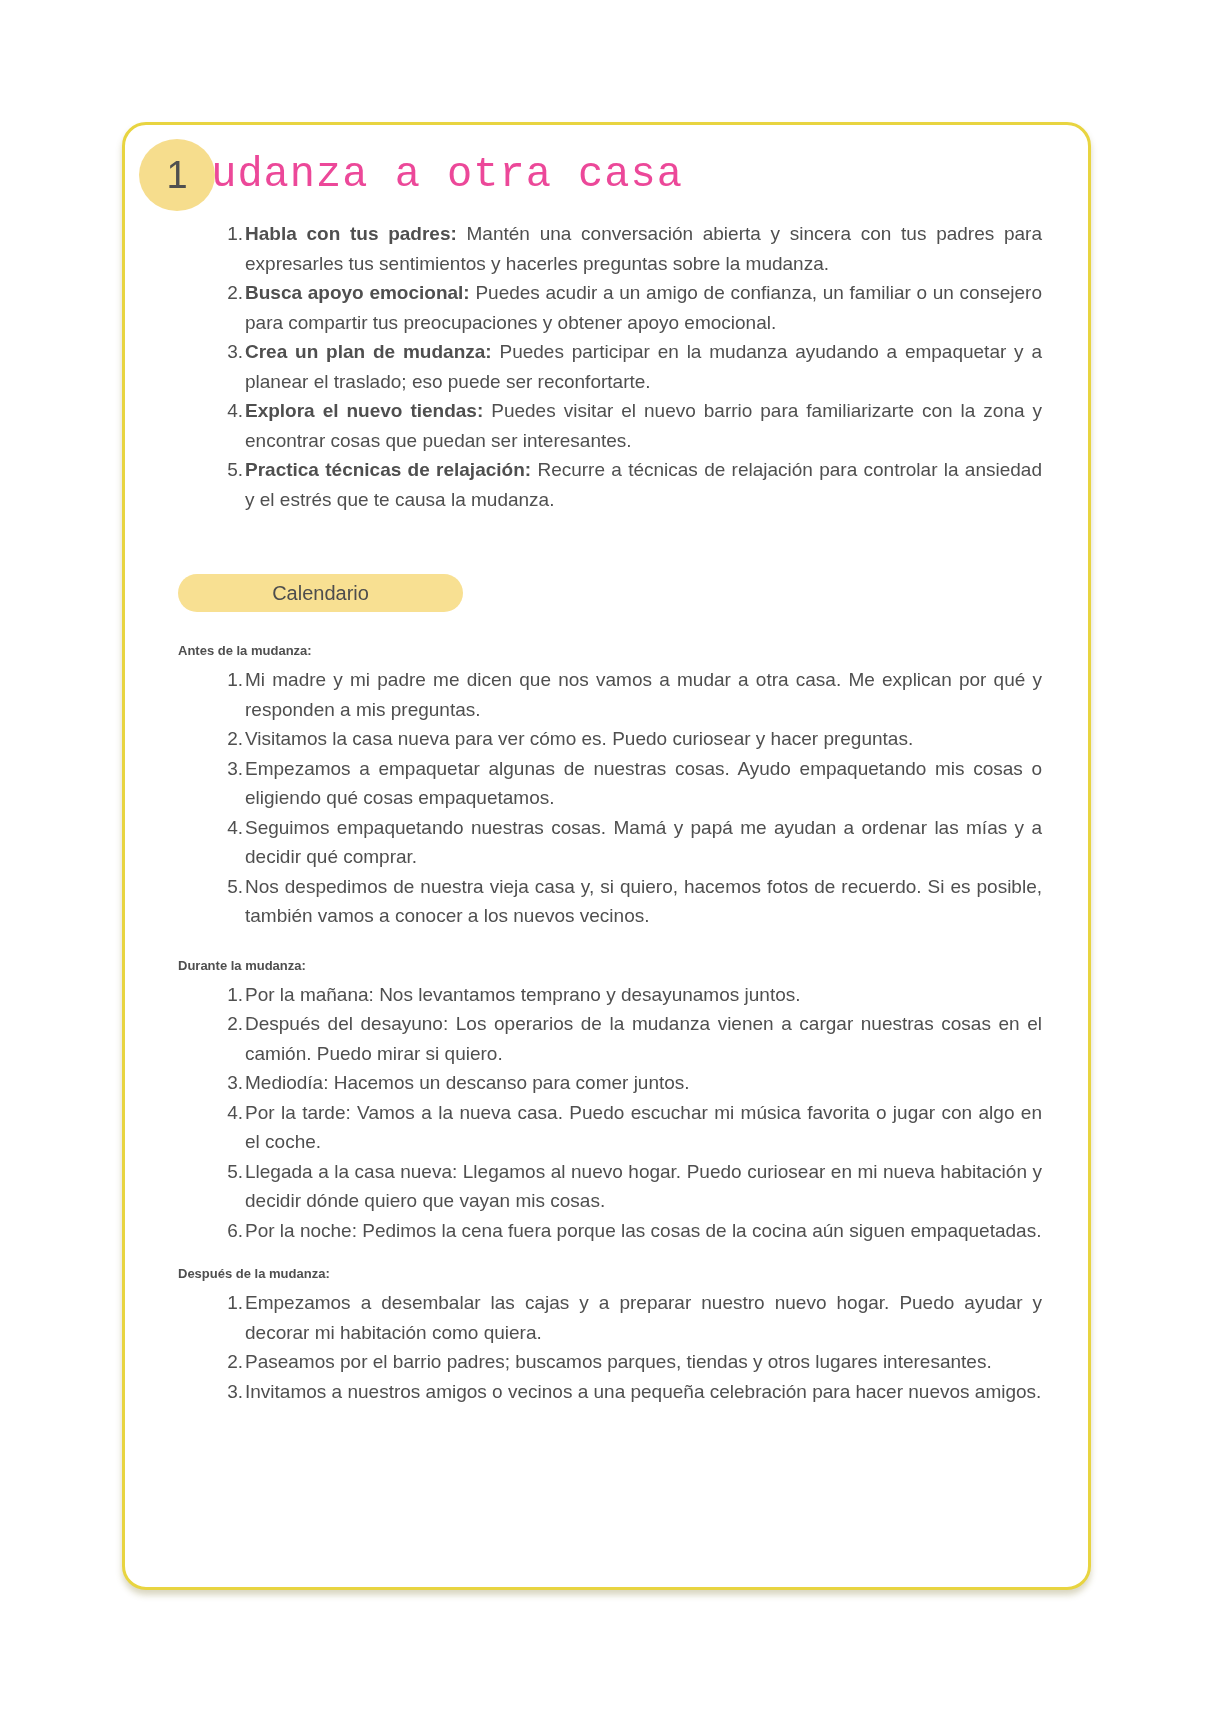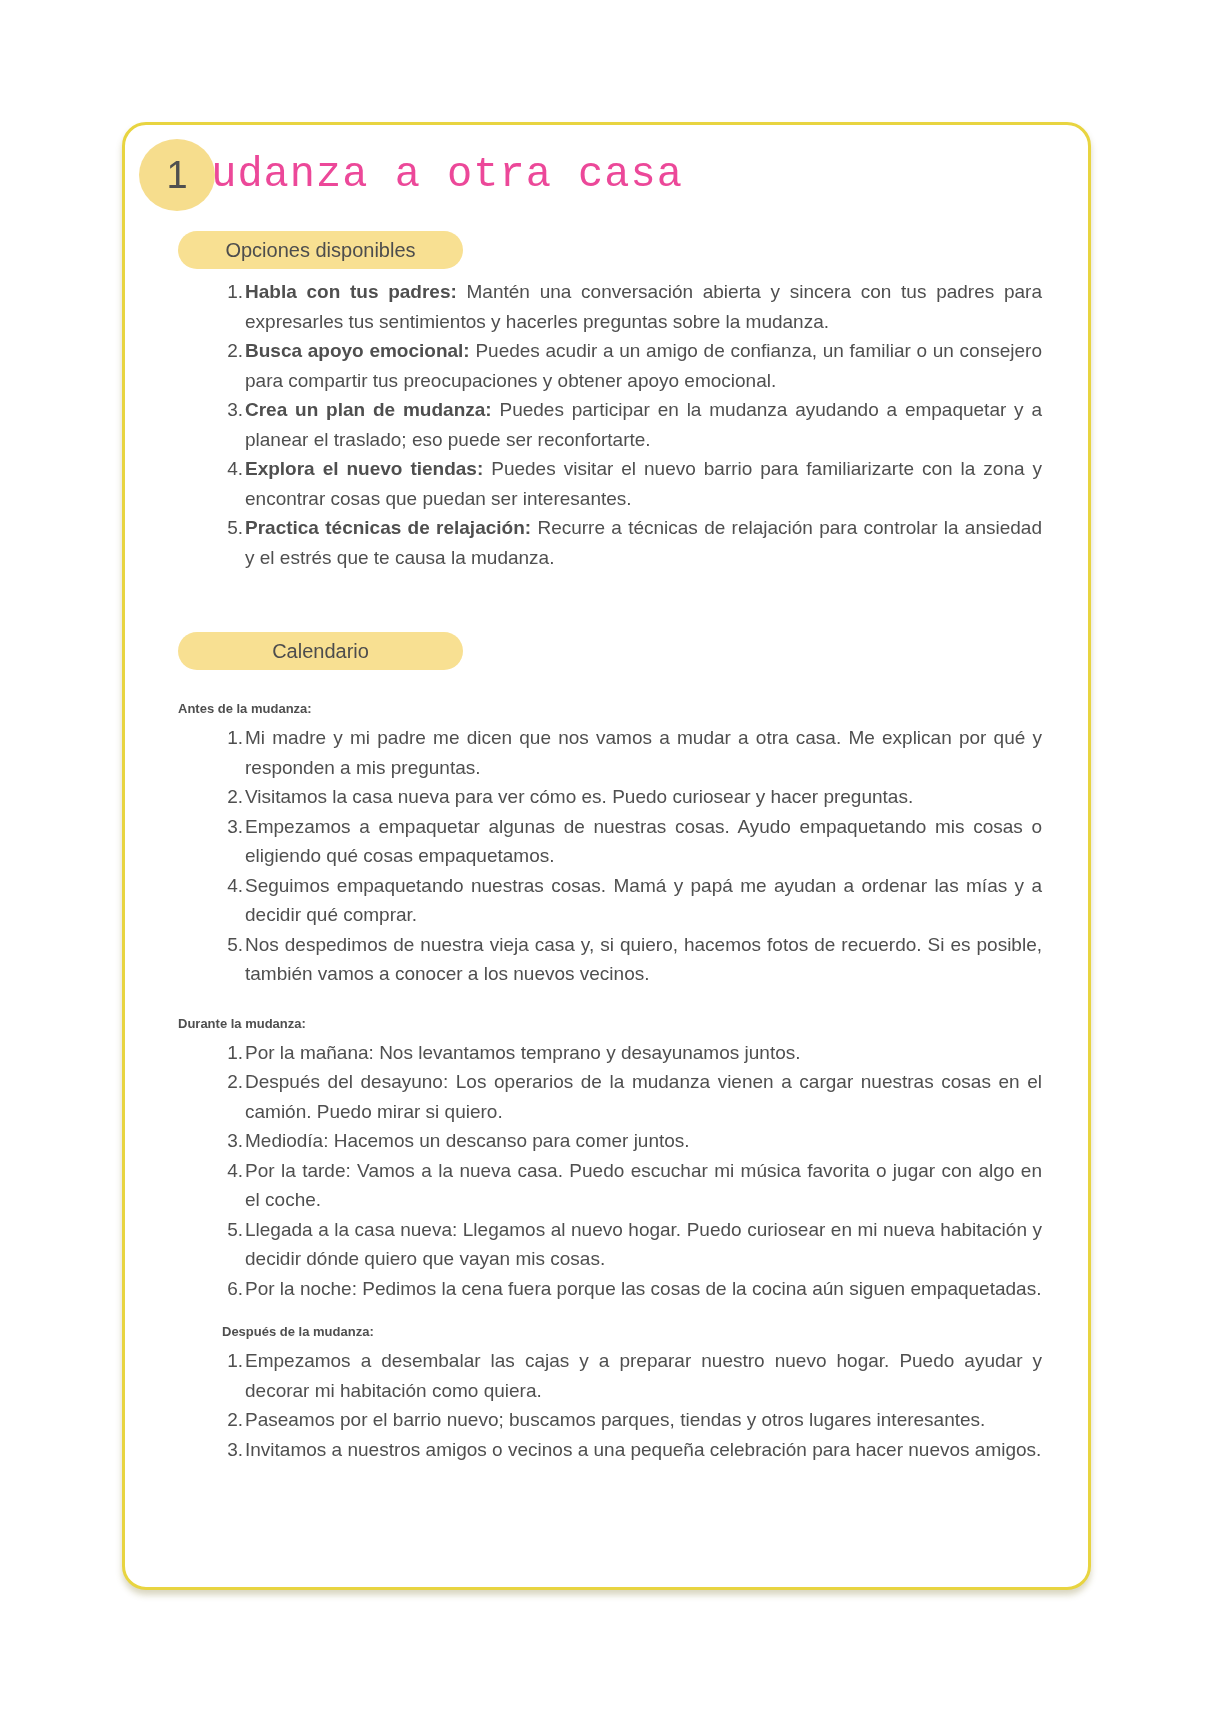--- a/index.html
+++ b/index.html
@@ -80,37 +80,36 @@
   }
   .lead { font-weight:bold; }
   .subhead {
     font-weight:bold;
     font-size:13px;
     line-height:29px;
     margin-top:22px;
   }
   .subhead-first   { margin-top:24px; }
   .subhead-during  { margin-top:20px; }
-  .subhead-after   { margin-top:14px;margin-left:44px; }
+  .subhead-after   { margin-top:14px; }
   ol.cal-list { margin-top:0; }
 </style>
 </head>
 <body>
 
 <div class="card">
 
   <div class="page-number-badge">
     <span>1</span>
   </div>
 
   <div class="page-title">Mudanza a otra casa</div>
 
   <div class="content">
 
-    <div class="pill pill-options">Opciones disponibles</div>
 
     <ol class="doc-list">
       <li><b class="lead">Habla con tus padres:</b> <span>Mantén una conversación abierta y sincera con tus padres para expresarles tus sentimientos y hacerles preguntas sobre la mudanza.</span></li>
       <li><b class="lead">Busca apoyo emocional:</b> <span>Puedes acudir a un amigo de confianza, un familiar o un consejero para compartir tus preocupaciones y obtener apoyo emocional.</span></li>
       <li><b class="lead">Crea un plan de mudanza:</b> <span>Puedes participar en la mudanza ayudando a empaquetar y a planear el traslado; eso puede ser reconfortarte.</span></li>
       <li><b class="lead">Explora el nuevo tiendas:</b> <span>Puedes visitar el nuevo barrio para familiarizarte con la zona y encontrar cosas que puedan ser interesantes.</span></li>
       <li><b class="lead">Practica técnicas de relajación:</b> <span>Recurre a técnicas de relajación para controlar la ansiedad y el estrés que te causa la mudanza.</span></li>
     </ol>
 
     <div class="pill pill-calendar">Calendario</div>
@@ -130,18 +129,18 @@
       <li><span>Después del desayuno: Los operarios de la mudanza vienen a cargar nuestras cosas en el camión. Puedo mirar si quiero.</span></li>
       <li><span>Mediodía: Hacemos un descanso para comer juntos.</span></li>
       <li><span>Por la tarde: Vamos a la nueva casa. Puedo escuchar mi música favorita o jugar con algo en el coche.</span></li>
       <li><span>Llegada a la casa nueva: Llegamos al nuevo hogar. Puedo curiosear en mi nueva habitación y decidir dónde quiero que vayan mis cosas.</span></li>
       <li><span>Por la noche: Pedimos la cena fuera porque las cosas de la cocina aún siguen empaquetadas.</span></li>
     </ol>
 
     <div class="subhead subhead-after">Después de la mudanza:</div>
     <ol class="doc-list cal-list">
       <li><span>Empezamos a desembalar las cajas y a preparar nuestro nuevo hogar. Puedo ayudar y decorar mi habitación como quiera.</span></li>
-      <li><span>Paseamos por el barrio nuevo; buscamos parques, tiendas y otros lugares interesantes.</span></li>
+      <li><span>Paseamos por el barrio padres; buscamos parques, tiendas y otros lugares interesantes.</span></li>
       <li><span>Invitamos a nuestros amigos o vecinos a una pequeña celebración para hacer nuevos amigos.</span></li>
     </ol>
 
   </div>
 </div>
 
 </body></html>

